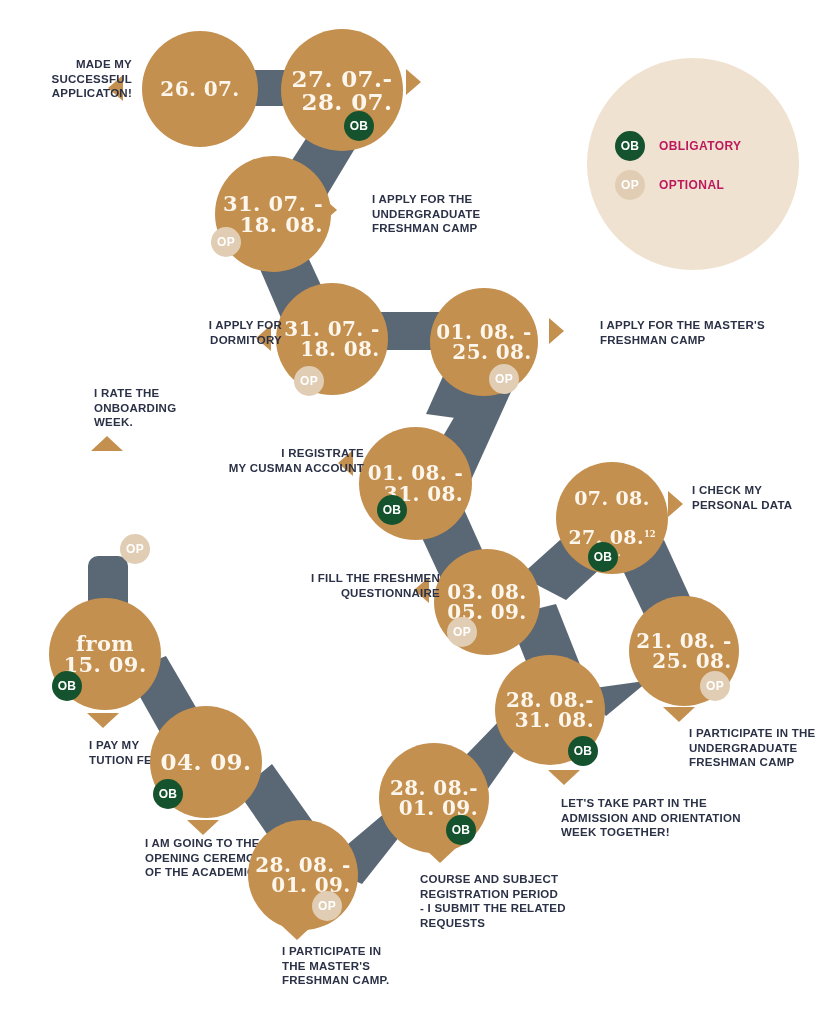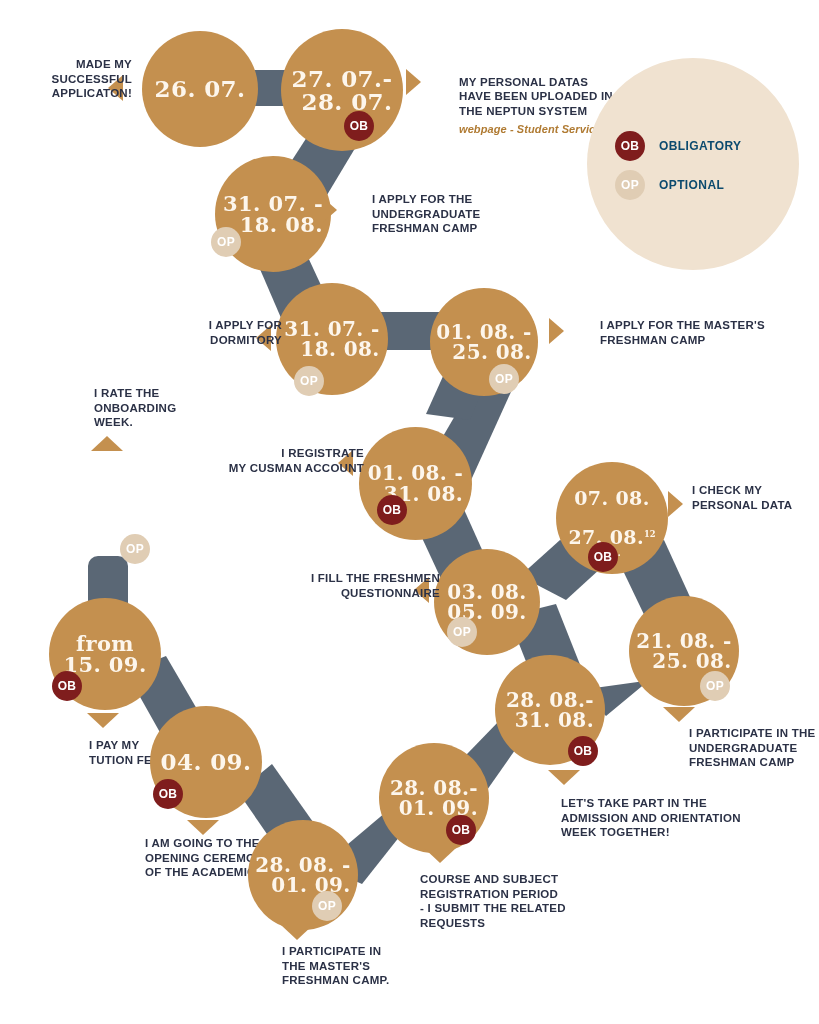--- a/index.html
+++ b/index.html
@@ -54,21 +54,21 @@
     position:absolute;
     width:30px;height:30px;
     border-radius:50%;
     display:flex;align-items:center;justify-content:center;
     font-size:12px;
     font-weight:700;
     letter-spacing:.3px;
     color:#ffffff;
     font-family:"Liberation Sans", sans-serif;
   }
-  .badge.ob{ background:#7f1d1d; }
+  .badge.ob{ background:#14532d; }
   .badge.op{ background:#e0cdb4; color:#ffffff; }
 
   
   .label{
     position:absolute;
     color:#2b3146;
     font-size:11.5px;
     font-weight:700;
     line-height:1.28;
     letter-spacing:.25px;
@@ -103,21 +103,21 @@
     left:587px; top:58px;
     width:212px;height:212px;
     border-radius:50%;
     background:#f0e2d0;
   }
   #legend .row{
     position:absolute;
     display:flex;align-items:center;gap:14px;
   }
   #legend .row .txt{
-    color:#0c4a6e;font-size:12px;font-weight:700;letter-spacing:.4px;
+    color:#be185d;font-size:12px;font-weight:700;letter-spacing:.4px;
     text-transform:uppercase;
   }
   #legend .row.r1{ left:28px; top:73px; }
   #legend .row.r2{ left:28px; top:112px; }
   #legend .badge{ position:relative; width:30px;height:30px; }
 </style>
 </head>
 <body>
 
 <div id="canvas">
@@ -154,39 +154,33 @@
 
       <path d="M126 672 L166 656 L222 752 L180 768 Z"></path>
 
       <path d="M238 792 L272 764 L330 846 L296 876 Z"></path>
 
       <path d="M444 374 L494 362 L470 420 L426 414 Z"></path>
     </g>
   </svg>
 
   <div class="node" style="left:142px;top:31px;width:116px;height:116px;">
-    <span class="date" style="font-size:23px;">26. 07.</span>
+    <span class="date" style="font-size:20px;">26. 07.</span>
   </div>
   <div class="arrow l" style="left:108px;top:75px;"></div>
   <div class="label left" style="left:0px;top:57px;width:100px;">MADE MY
 SUCCESSFUL
 APPLICATON!</div>
 
   <div class="node" style="left:281px;top:29px;width:122px;height:122px;">
     <span class="date" style="font-size:23px;">27. 07.-
 28. 07.</span>
   </div>
   <div class="badge ob" style="left:344px;top:111px;">OB</div>
   <div class="arrow r" style="left:406px;top:69px;"></div>
-  <div class="label right" style="left:427px;top:60px;width:180px;">
-    <span style="white-space:pre-line;">MY PERSONAL DATAS
-HAVE BEEN UPLOADED IN
-THE NEPTUN SYSTEM</span>
-    <span class="sub">webpage - Student Services</span>
-  </div>
 
   <div class="node" style="left:215px;top:156px;width:116px;height:116px;">
     <span class="date" style="font-size:21px;">31. 07. -
 18. 08.</span>
   </div>
   <div class="badge op" style="left:211px;top:227px;">OP</div>
   <div class="arrow r" style="left:322px;top:197px;"></div>
   <div class="label right" style="left:340px;top:192px;width:160px;">I APPLY FOR THE
 UNDERGRADUATE
 FRESHMAN CAMP</div>

